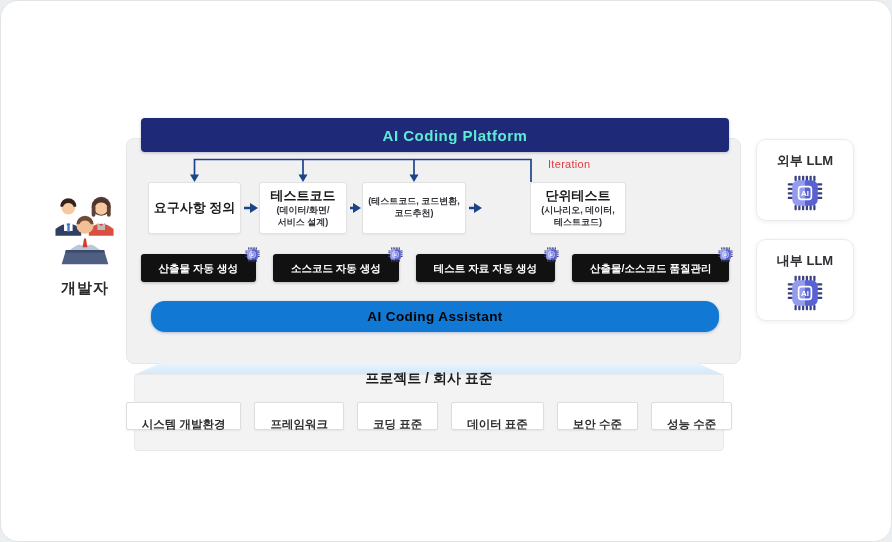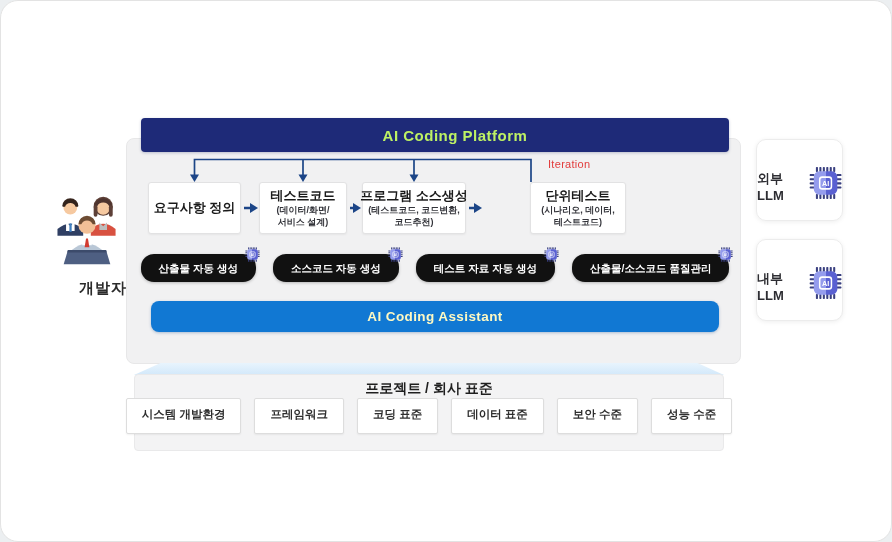--- a/index.html
+++ b/index.html
@@ -4,30 +4,30 @@
 <style>
   * { margin:0; padding:0; box-sizing:border-box; }
   html,body { width:892px; height:542px; background:#eceff1; }
   body { font-family:"Liberation Sans", sans-serif; }
   .canvas {
     position:absolute; inset:0; width:892px; height:542px;
     background:#ffffff; border-radius:18px; border:1px solid #e3e3e3;
     overflow:hidden;
   }
   
-  .dev-group { position:absolute; left:42px; top:190px; width:84px; text-align:right; }
+  .dev-group { position:absolute; left:42px; top:190px; width:84px; text-align:center; }
   .dev-label { margin-top:4px; font-size:15px; font-weight:bold; color:#2b2b2b; letter-spacing:1px; }
   
   .main-panel {
     position:absolute; left:125px; top:137px; width:615px; height:226px;
     background:#f1f1f2; border:1px solid #e7e7e8; border-radius:8px;
   }
   .platform-header {
     position:absolute; left:140px; top:117px; width:588px; height:34px;
-    background:#1e2a78; border-radius:4px; color:#bef264;
+    background:#1e2a78; border-radius:4px; color:#5eead4;
     font-size:15px; font-weight:bold; letter-spacing:0.5px;
     display:flex; align-items:center; justify-content:center;
     box-shadow:0 1px 3px rgba(20,30,90,.25);
     padding-left:40px;
   }
   .iteration-label {
     position:absolute; left:547px; top:157px;
     font-size:11px; font-weight:normal; color:#e23c3c; letter-spacing:0.3px;
   }
   
@@ -45,63 +45,63 @@
   .step3 { left:361px; width:104px; }
   .step4 { left:482px; width:96px;margin-left:47px; }
   .step5 { left:597px; width:110px; }
   
   .pill-row {
     position:absolute; left:150px; top:252px; width:568px; height:30px;
     display:flex; align-items:center; justify-content:center; gap:17px;
   }
   .pill {
     position:relative; height:28px; line-height:28px; padding:0 18px;
-    background:#111111; color:#ffffff; border-radius:13px;
+    background:#111111; color:#ffffff; border-radius:3px;
     font-size:10.5px; font-weight:bold; white-space:nowrap;
     box-shadow:0 1px 3px rgba(0,0,0,.25);
   }
   .pill .mini-chip { position:absolute; top:-7px; right:-4px; width:15px; height:15px; }
   
   .assistant-bar {
     position:absolute; left:150px; top:300px; width:568px; height:31px;
-    background:#1178d3; border-radius:8px; color:#fef9c3;
+    background:#1178d3; border-radius:14px; color:#000000;
     font-size:13.5px; font-weight:bold; letter-spacing:0.4px;
     display:flex; align-items:center; justify-content:center;
     box-shadow:0 1px 3px rgba(10,70,140,.3);
   }
   
   .funnel {
     position:absolute; left:133px; top:362px; width:590px; height:12px;
     background:linear-gradient(#e8f4fd, #d2e8fa);
     clip-path:polygon(4.5% 0, 95.5% 0, 100% 100%, 0% 100%);
   }
   .standards-panel {
     position:absolute; left:133px; top:373px; width:590px; height:77px;
     background:#f3f3f4; border:1px solid #e9e9ea; border-radius:4px;
   }
   .standards-title {
-    position:absolute; left:133px; top:379px; width:590px; text-align:center;
+    position:absolute; left:133px; top:369px; width:590px; text-align:center;
     font-size:14px; font-weight:bold; color:#1f1f1f;
   }
   .standards-row {
     position:absolute; left:133px; top:400px; width:590px; height:30px;
     display:flex; align-items:center; justify-content:center; gap:13px;
   }
   .standard-item {
-    height:36px; line-height:26px; padding:2px 15px; background:#ffffff;
+    height:28px; line-height:26px; padding:8px 15px; background:#ffffff;
     border:1px solid #dddddd; border-radius:2px; white-space:nowrap;
     font-size:11.5px; font-weight:bold; color:#2d2d2d;
     box-shadow:0 1px 2px rgba(0,0,0,.06);
   }
   
   .llm-card {
-    position:absolute; left:755px; width:87px; height:82px;
+    position:absolute; left:755px; width:98px; height:82px;
     background:#ffffff; border:1px solid #ececec; border-radius:10px;
     box-shadow:0 1px 5px rgba(0,0,0,.07);
-    display:flex; flex-direction:row; align-items:center;
+    display:flex; flex-direction:column; align-items:center;
   }
   .llm-card.ext { top:138px; }
   .llm-card.int { top:238px; }
   .llm-label { margin-top:12px; font-size:13px; font-weight:bold; color:#2e2e33; }
   .llm-chip { width:36px; height:36px; margin-top:5px; }
   
   .overlay { position:absolute; inset:0; width:892px; height:542px; pointer-events:none; }
   .hidden-defs { position:absolute; width:0; height:0; overflow:hidden; }
 </style>
 </head>
@@ -211,21 +211,20 @@
   <div class="step step1">
     <div class="title">요구사항 정의</div>
 
   </div>
   <div class="step step2">
     <div class="title">테스트코드</div>
     <div class="sub">(데이터/화면/</div>
     <div class="sub">서비스 설계)</div>
   </div>
   <div class="step step3">
-    <div class="title">프로그램 소스생성</div>
     <div class="sub">(테스트코드, 코드변환,</div>
     <div class="sub">코드추천)</div>
   </div>
   <div class="step step4">
     <div class="title">단위테스트</div>
     <div class="sub">(시나리오, 데이터,</div>
     <div class="sub">테스트코드)</div>
   </div>
 
   <div class="pill-row">

